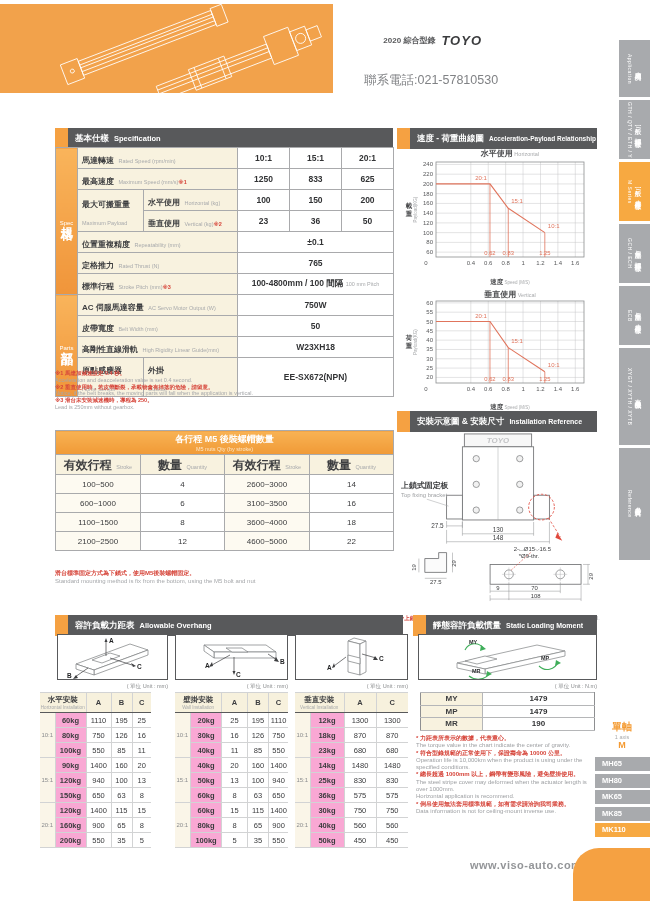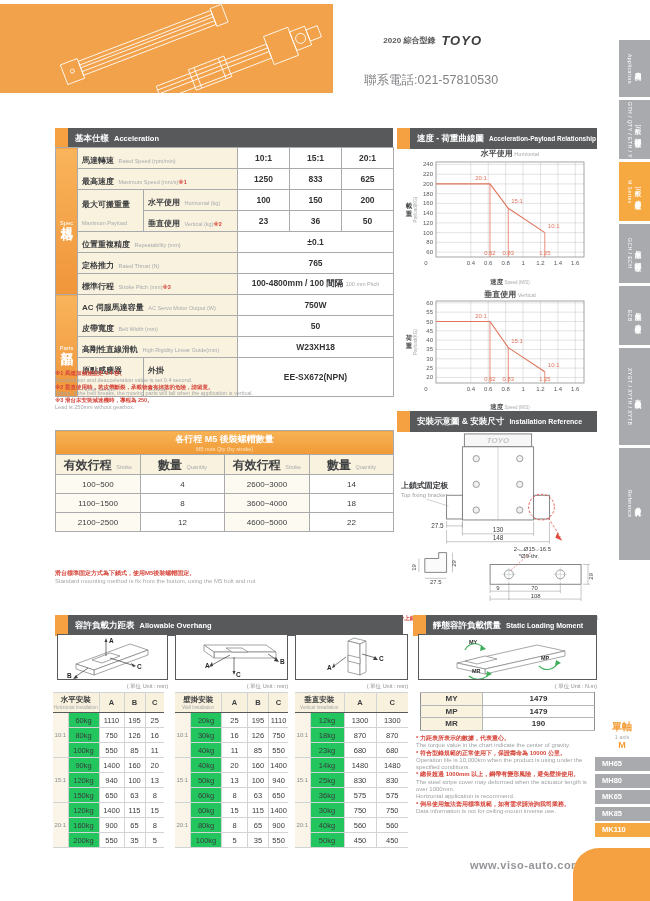--- a/index.html
+++ b/index.html
@@ -63,21 +63,21 @@
 .ov th,.ov td{border:1px solid #d2d3d4;overflow:hidden}
 .ov tr>*:first-child{border-left:none}
 .ov tr>*:last-child{border-right:none}
 .ov thead th{background:#F7F1DD;border-bottom:1.4px solid #58595b;height:20px}
 .ov .hd{text-align:center}
 .ov .hzh{font-size:7.5px;font-weight:bold;color:#3d3e40}
 .ov .hen{font-size:4.6px;color:#a8aaac;font-weight:normal}
 .ov .cl{font-size:7.5px;font-weight:bold;color:#3d3e40;text-align:center}
 .ov td{height:15px;text-align:center;font-size:7.5px;color:#3a3b3d}
 .ov td.ratio{font-size:6px;color:#8a8c8e;background:#FAF5E8;padding:0}
-.ov td.kg{background:#22c55e;font-weight:normal}
+.ov td.kg{background:#f9a8d4;font-weight:bold}
 .ov tr.g0 td{border-top:1.4px solid #58595b}
 
 .mo{width:175px;border-top:1.6px solid #525355;border-bottom:1.6px solid #525355;table-layout:fixed}
 .mo td{border:1px solid #b5b6b8;height:12.5px;text-align:center}
 .mo td:first-child{border-left:1px solid #8e8f91}
 .mo td:last-child{border-right:1px solid #8e8f91}
 .mo .ml{width:62px;background:#F8F2DF;font-weight:bold;font-size:8px}
 .mo .mv{font-size:8px;font-weight:bold;color:#323335}
 
 .dbox{border:1px solid #58595b;background:#fff}
@@ -167,21 +167,21 @@
           <div class="tzh">參考資料</div>
           <div class="ten">Reference</div>
         </div>
       </div>
     </div>
 
   <div class="abs sec-head" style="left:55px;top:128px;width:338px">
     <div class="blk"></div>
     <div class="bar">
         <span class="zh">基本仕樣</span>
-        <span class="en">Acceleration</span>
+        <span class="en">Specification</span>
       </div>
   </div>
 
   <table class="spec abs" style="left:55px;top:147px">
     <colgroup>
         <col style="width:22px">
         <col style="width:66px">
         <col style="width:94px">
         <col style="width:52px">
         <col style="width:52px">
@@ -396,20 +396,26 @@
       </tr>
     </thead>
     <tbody>
         <tr>
           <td class="s">100~500</td>
           <td class="q">4</td>
           <td class="s">2600~3000</td>
           <td class="q">14</td>
         </tr>
         <tr>
+          <td class="s">600~1000</td>
+          <td class="q">6</td>
+          <td class="s">3100~3500</td>
+          <td class="q">16</td>
+        </tr>
+        <tr>
           <td class="s">1100~1500</td>
           <td class="q">8</td>
           <td class="s">3600~4000</td>
           <td class="q">18</td>
         </tr>
         <tr>
           <td class="s">2100~2500</td>
           <td class="q">12</td>
           <td class="s">4600~5000</td>
           <td class="q">22</td>
@@ -579,21 +585,21 @@
       <polygon points="79,21 82,25 77,25" fill="#3d3e40"></polygon>
       <text x="31" y="35" font-size="6.5" font-weight="bold" fill="#1f2022">A</text>
       <text x="83" y="26" font-size="6.5" font-weight="bold" fill="#1f2022">C</text>
     </svg>
   </div>
 
   <div class="abs unit" style="left:57px;top:683px;width:111px">( 單位 Unit : mm)</div>
   <div class="abs unit" style="left:175px;top:683px;width:113px">( 單位 Unit : mm)</div>
   <div class="abs unit" style="left:295px;top:683px;width:113px">( 單位 Unit : mm)</div>
 
-  <div class="abs" style="left:53px;top:692px;width:111px">
+  <div class="abs" style="left:40px;top:692px;width:111px">
       <table class="ov">
         <colgroup>
           <col style="width: 15px;">
           <col style="width: 31px;">
           <col style="width: 25px;">
           <col style="width: 21px;">
           <col style="width: 19px;">
         </colgroup>
         <thead>
           <tr>

